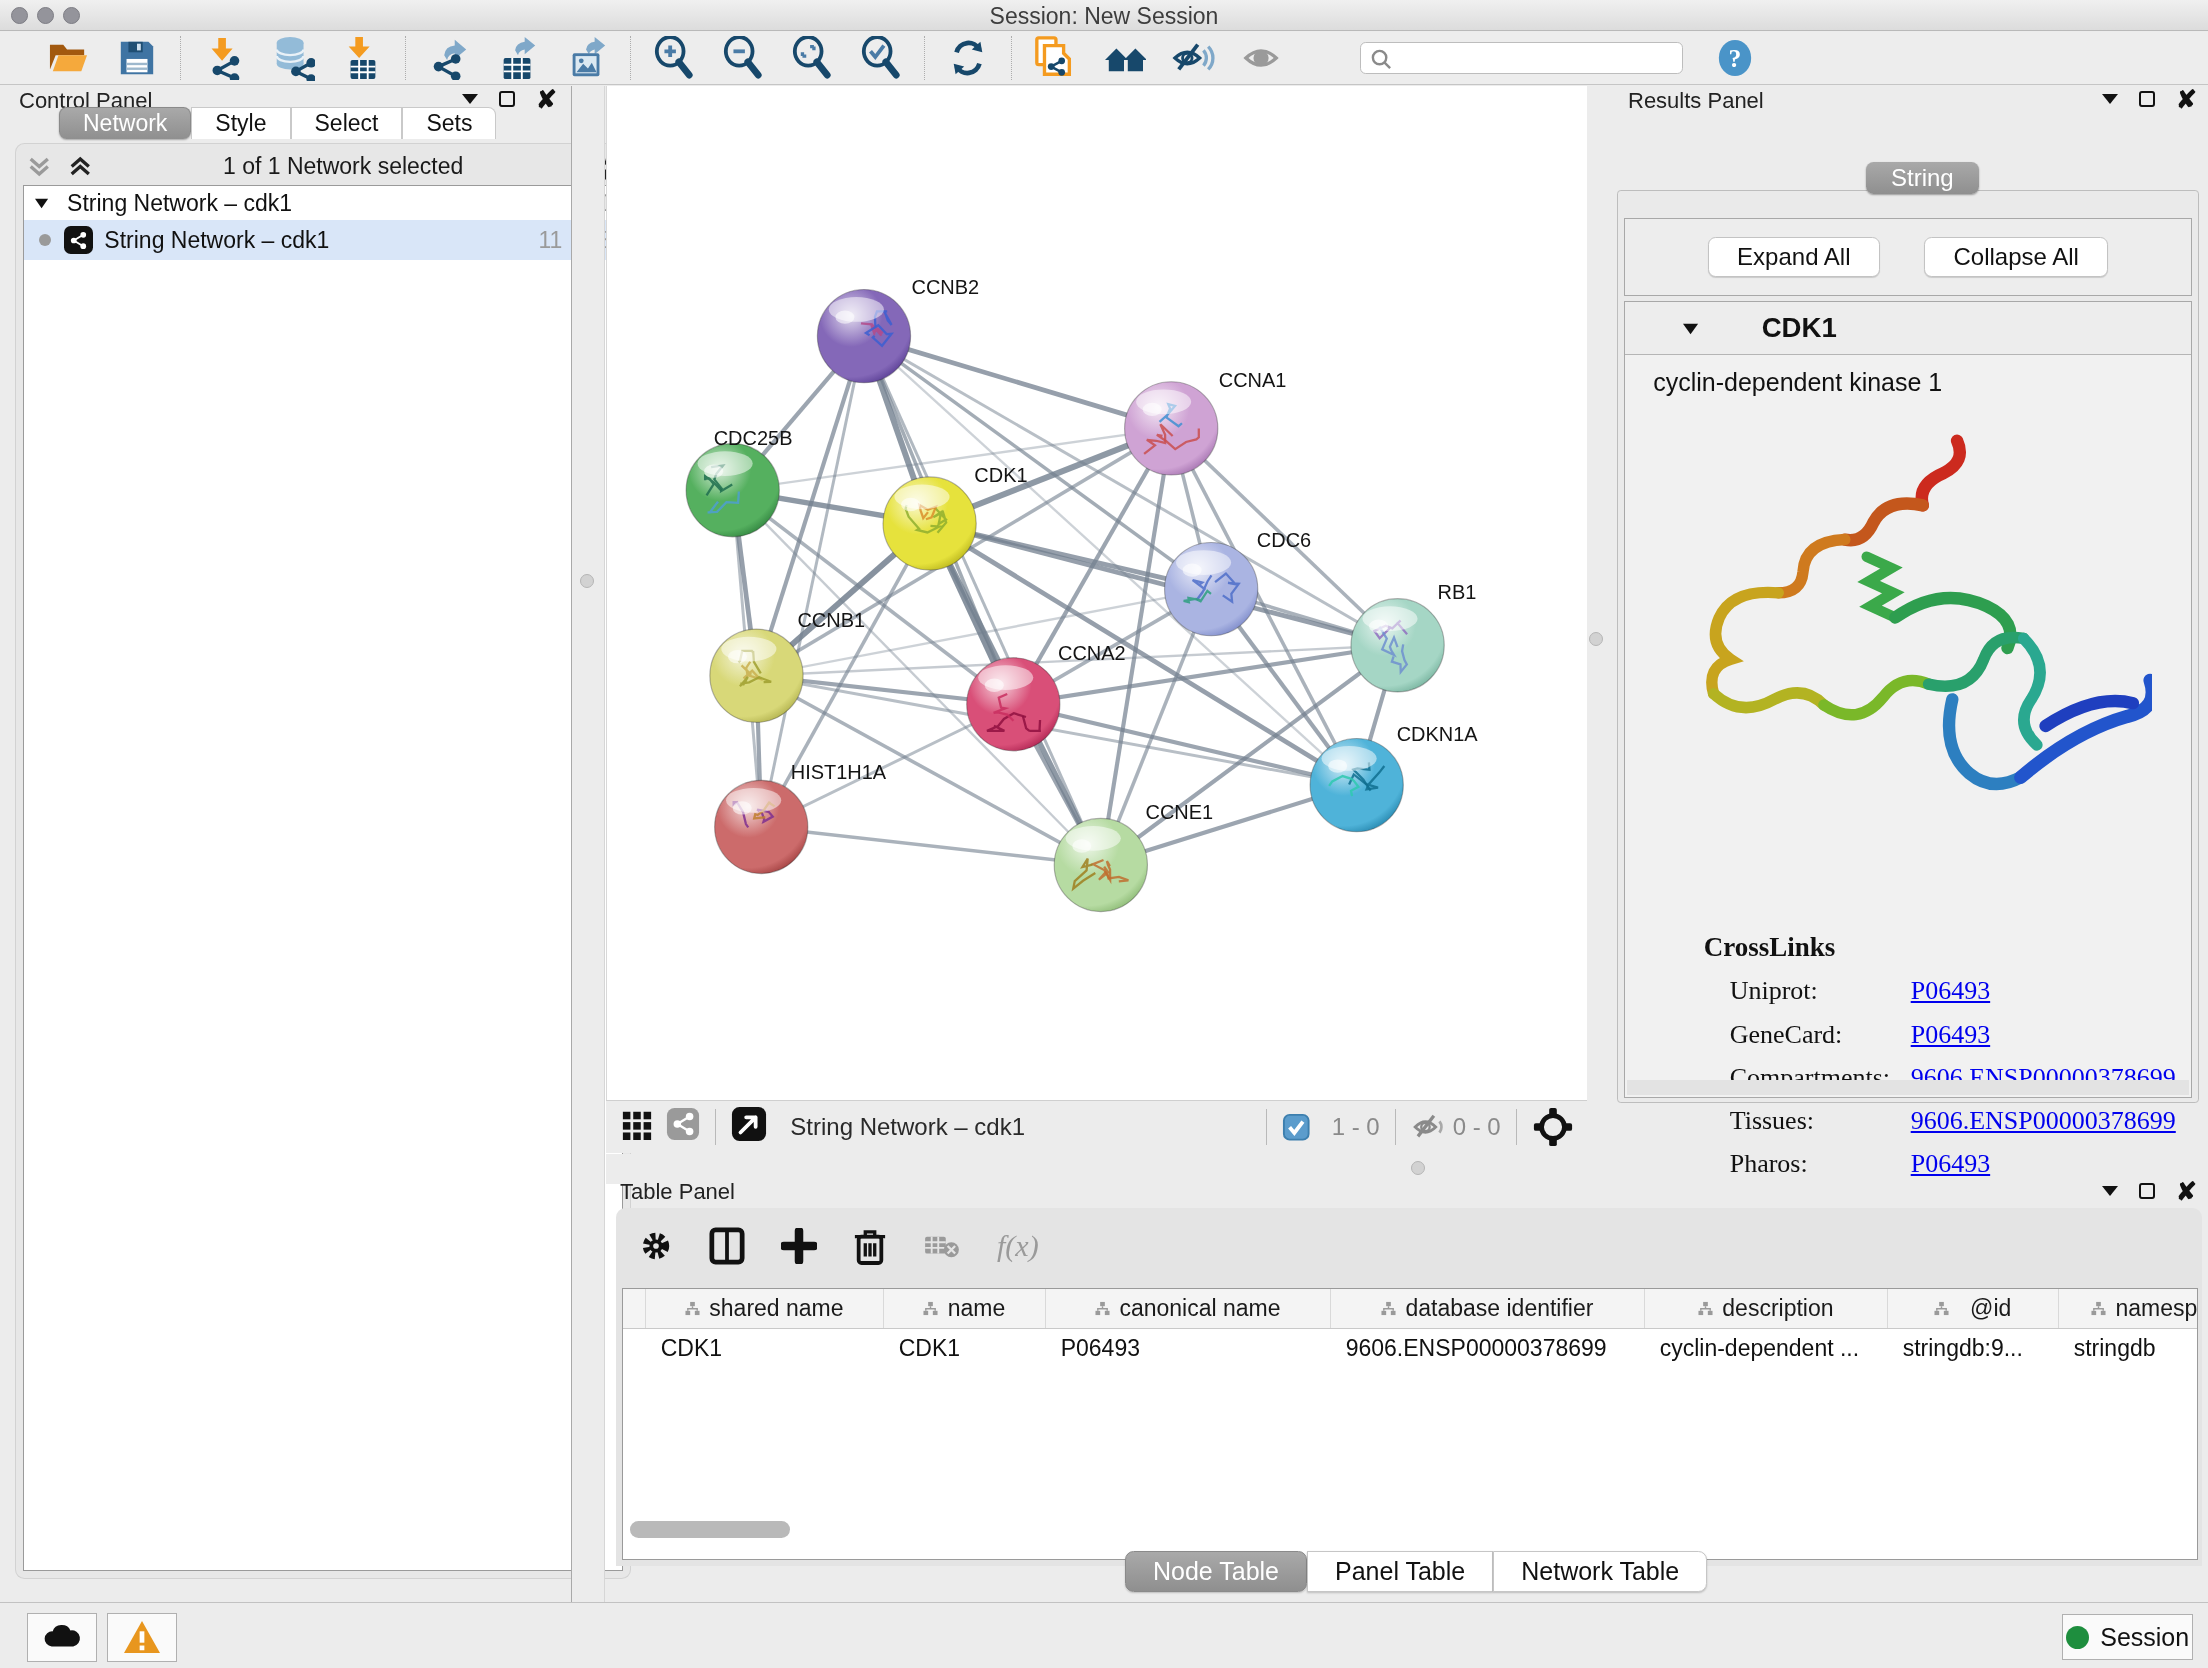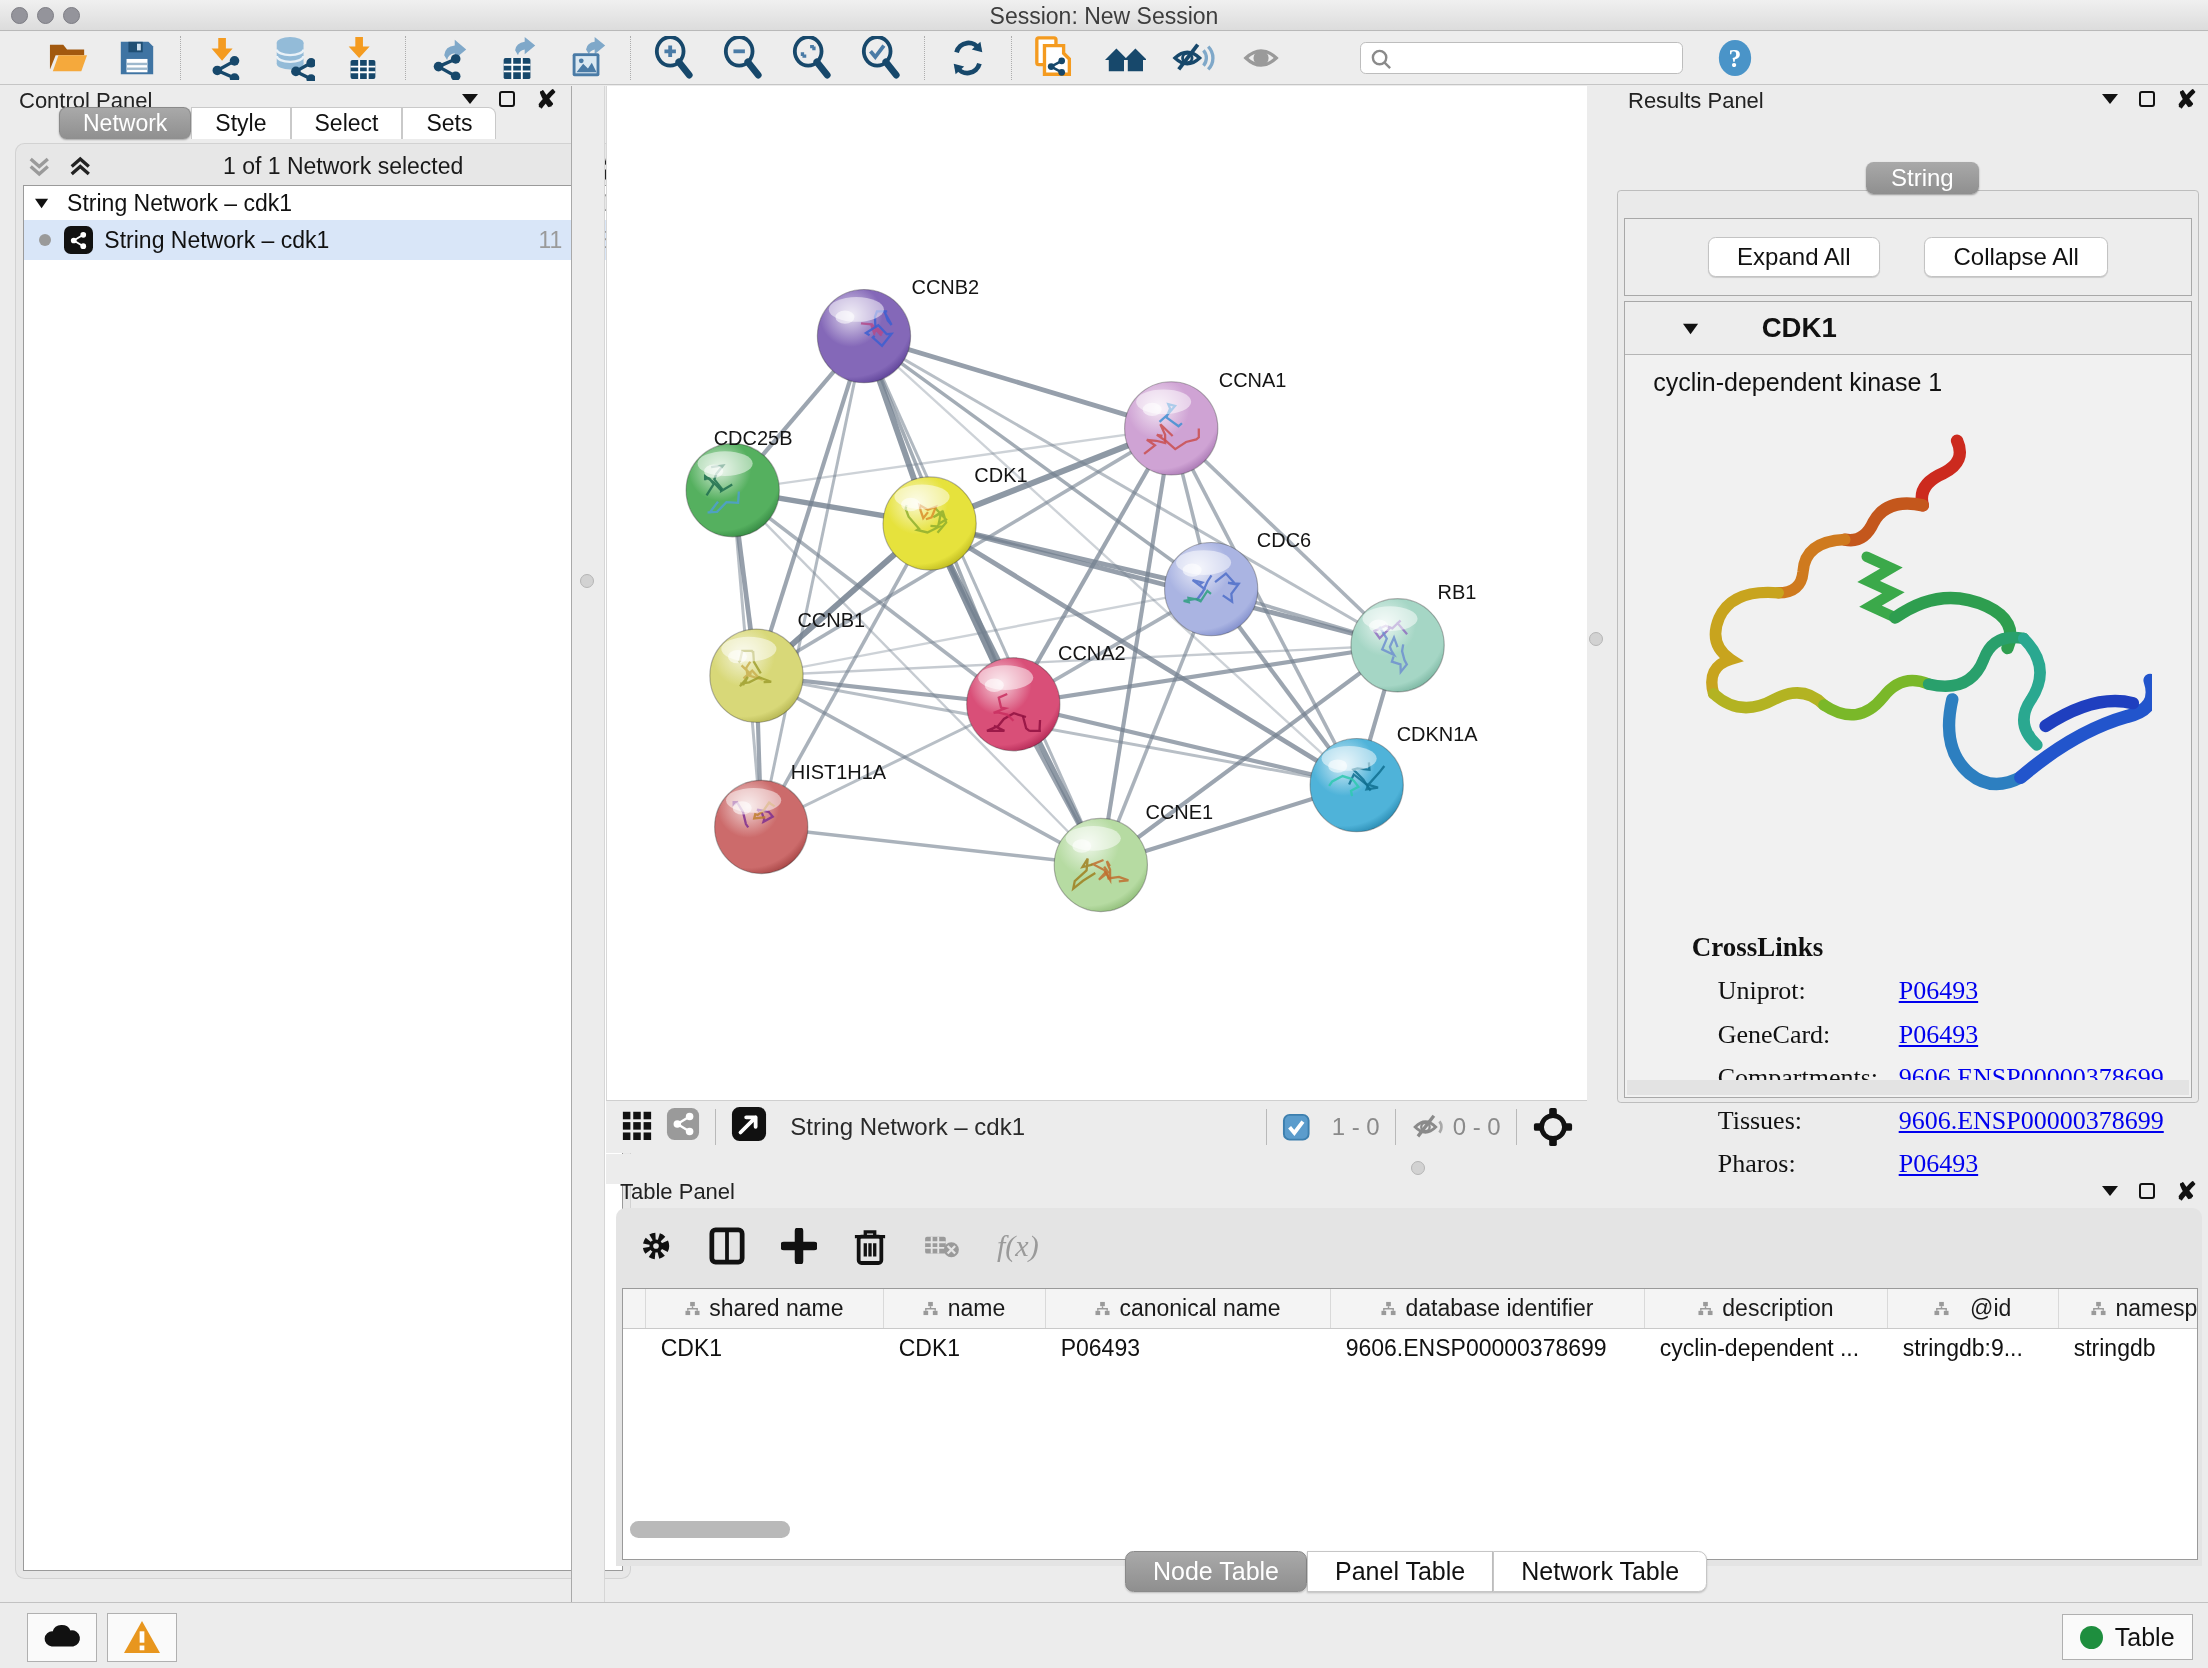--- a/index.html
+++ b/index.html
@@ -80,21 +80,21 @@
     border:1.9px solid #a8a8a8; background:#ededed; display:flex; align-items:center; justify-content:center; gap:44px; }
   .rp-btn { height:40px; padding:0 28.5px; background:#fff; border:1px solid #c3c3c3; border-radius:7.6px;
     font-size:24px; display:flex; align-items:center; box-shadow:0 1px 1px rgba(0,0,0,.15); }
   .rp-box2 { position:absolute; left:5.7px; right:5.7px; top:110px; bottom:3.8px;
     border:1.9px solid #a8a8a8; background:#f1f1f1; }
   .rp-entry-head { height:53px; border-bottom:1.9px solid #b5b5b5; background:#ededed;
     display:flex; align-items:center; }
   .rp-entry-name { font-size:27.6px; font-weight:bold; margin-left:59px; }
   .rp-desc { font-size:25px; margin:13.3px 0 0 28.5px; }
   .ribbon { position:absolute; left:42px; top:112px; }
-  .crosslinks { position:absolute; left:0; top:630px; width:100%;
+  .crosslinks { position:absolute; left:12px; top:630px; width:100%;
     font-family:"Liberation Serif",serif; }
   .cl-title { font-size:27px; font-weight:bold; margin-left:67px; }
   .cl-row { display:flex; margin:13.3px 0 0 93px; font-size:26px; }
   .cl-label { width:181px; color:#111; }
   .cl-link { color:#0000ee; text-decoration:underline; }
   .rp-scroll { position:absolute; left:1.9px; right:1.9px; bottom:1.9px; height:15px; background:#e3e3e3; }
   
   .tp-header { position:absolute; left:620px; top:1179px; }
   .tp-ctrls { position:absolute; left:2102px; top:1183px; }
   .tp-body { position:absolute; left:616px; top:1208px; width:1586px; height:358px;
@@ -887,16 +887,16 @@
   </div>
   <div class="sb-btn" style="left:107px">
     <svg width="40" height="36" viewBox="0 0 42 38">
         <path d="M21 2 L40 36 H2z" fill="#e8961e"></path>
         <rect x="18.5" y="13" width="5" height="12" fill="#fff"></rect>
         <rect x="18.5" y="28" width="5" height="5" fill="#fff"></rect>
       </svg>
   </div>
   <div class="mem-btn">
     <span class="mem-dot"></span>
-    <span>Table</span>
+    <span>Session</span>
   </div>
 </div>
 
 
 </body></html>

